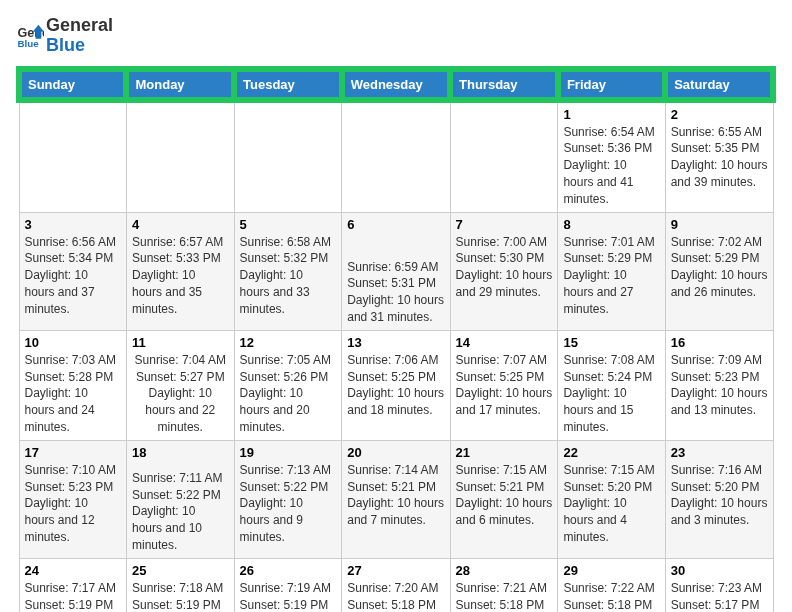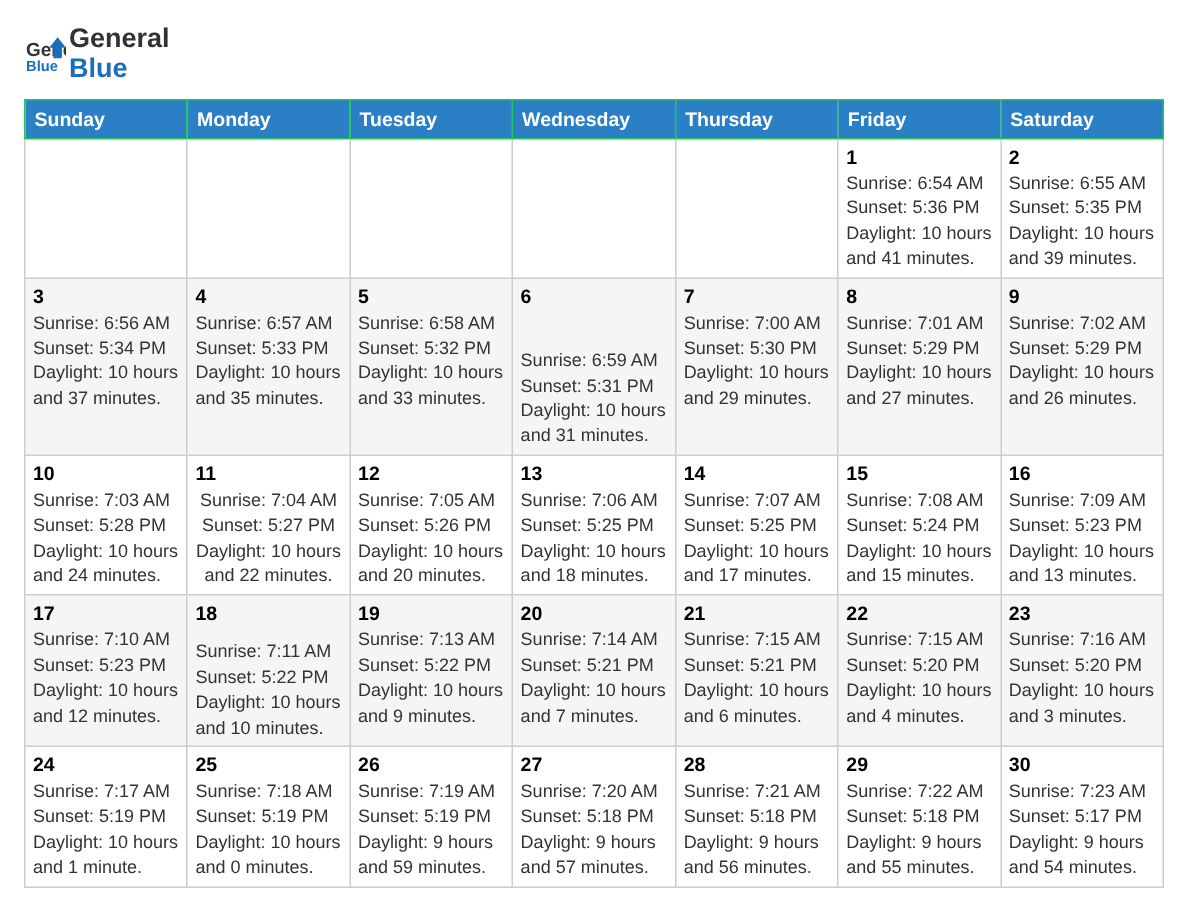--- a/index.html
+++ b/index.html
@@ -52,21 +52,21 @@
       border-collapse: collapse;
       font-size: 11px;
     }
     .calendar th {
       background-color: #2a7fc5;
       color: #fff;
       padding: 5px 6px;
       text-align: left;
       font-size: 13px;
       font-weight: bold;
-      border: 1px solid #22c55e;
+      border: 6px solid #22c55e;
     }
     .calendar td {
       border: 1px solid #ccc;
       vertical-align: top;
       padding: 4px 5px;
       width: 109px;
       min-height: 70px;
       background: #fff;
     }
     .calendar tr:nth-child(even) td {

